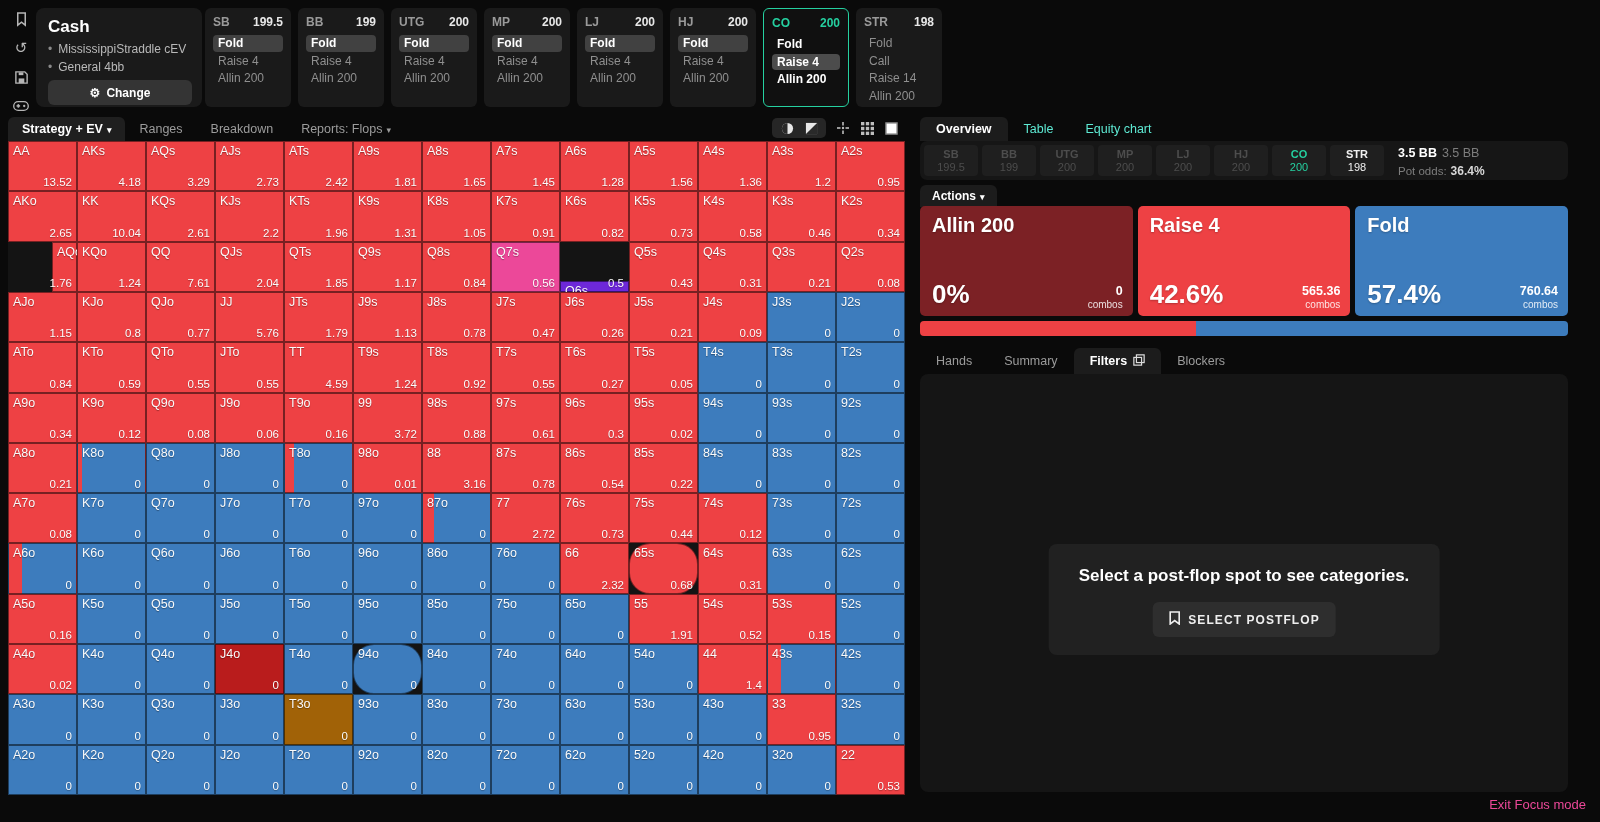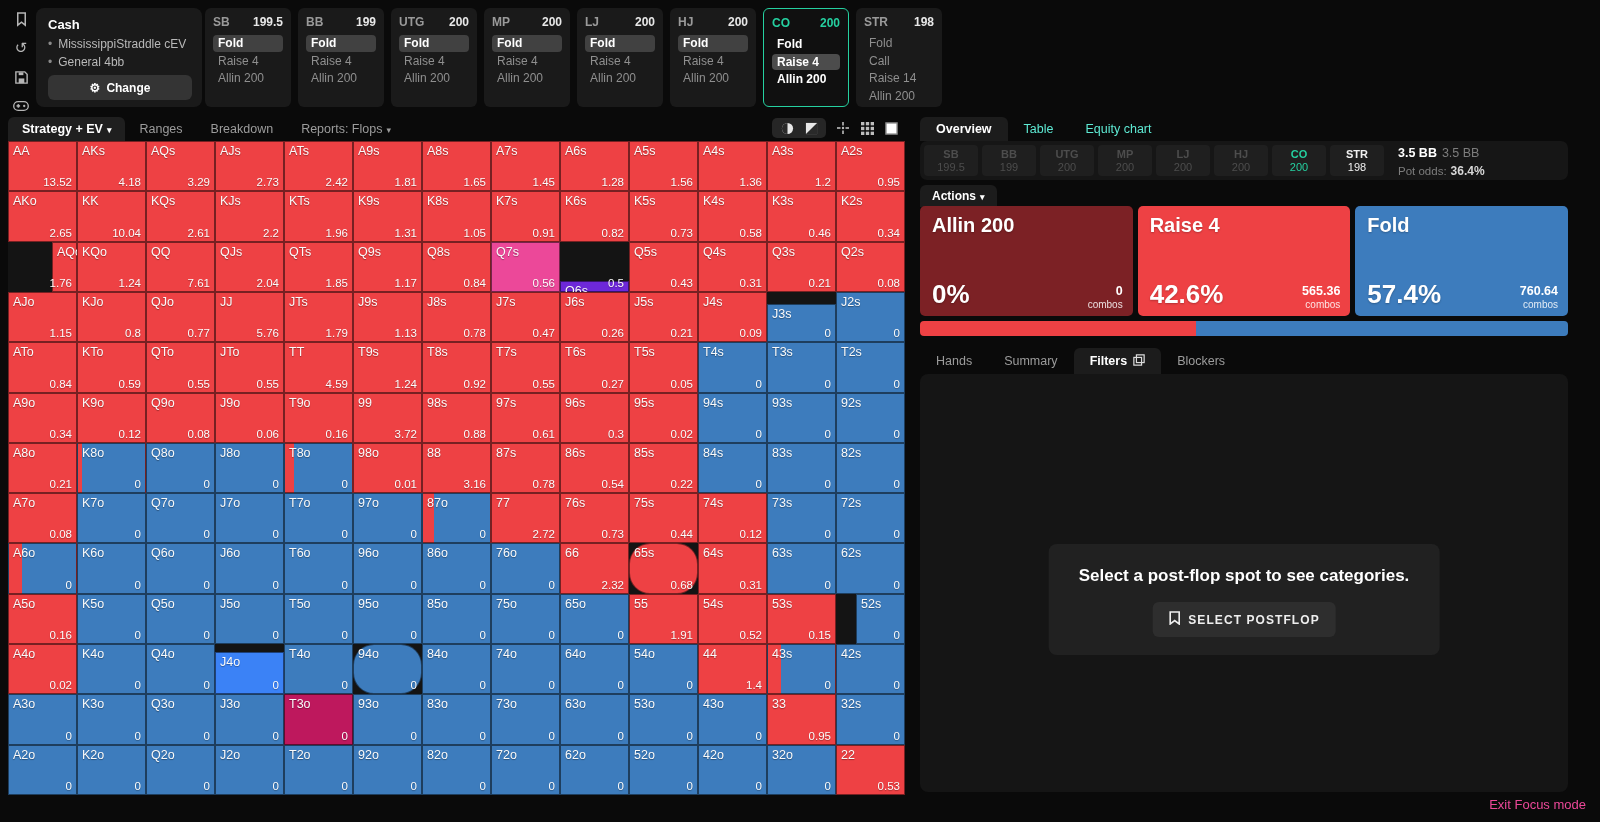--- a/index.html
+++ b/index.html
@@ -5,21 +5,21 @@
   * { margin:0; padding:0; box-sizing:border-box; }
   html,body { width:1600px; height:822px; background:#0a0a0a; font-family:"Liberation Sans", sans-serif; overflow:hidden; color:#ddd; }
   .stage { position:relative; width:1600px; height:822px; background:#0a0a0a; }
 
   
   .rail { position:absolute; left:8px; top:10px; width:26px; display:flex; flex-direction:column; gap:11px; align-items:center; }
   .rail .ric { width:18px; height:18px; display:flex; align-items:center; justify-content:center; color:#b5b5b5; font-size:15px; cursor:pointer; }
 
   
   .cfg { position:absolute; left:36px; top:8px; width:166px; height:99px; background:#1a1a1a; border-radius:8px; padding:9px 10px 8px 12px; }
-  .cfg-title { font-size:13px; font-weight:bold; color:#fff; margin-bottom:5px; }
+  .cfg-title { font-size:17px; font-weight:bold; color:#fff; margin-bottom:5px; }
   .cfg-item { display:flex; gap:6px; font-size:12px; color:#b9b9b9; line-height:1.25; margin-bottom:3px; }
   .cfg-item .dot { color:#8a8a8a; }
   .cfg-btn { margin-top:5px; width:100%; height:25px; background:#343434; border:none; border-radius:6px; color:#fff; font-size:12px; font-weight:bold; font-family:inherit; display:flex; align-items:center; justify-content:center; gap:6px; cursor:pointer; }
 
   
   .panels { position:absolute; left:205px; top:8px; display:flex; gap:7px; }
   .panel { width:86px; height:99px; background:#1a1a1a; border-radius:6px; padding:7px 8px; }
   .panel.active { background:#101010; border:1.5px solid #25d0a0; }
   .p-head { display:flex; justify-content:space-between; font-size:12px; font-weight:bold; margin-bottom:6px; }
   .p-name { color:#9a9a9a; } .p-stack { color:#e8e8e8; }
@@ -455,21 +455,21 @@
                   <span class="v">0.26</span>
       </div>
       <div class="cell" style="background: rgb(238, 65, 68);">
         <span class="h">J5s</span>
                   <span class="v">0.21</span>
       </div>
       <div class="cell" style="background: rgb(238, 65, 68);">
         <span class="h">J4s</span>
                   <span class="v">0.09</span>
       </div>
-      <div class="cell" style="background: rgb(61, 124, 189); margin-top: 12px;">
+      <div class="cell" style="background: rgb(61, 124, 189);">
         <span class="h">J3s</span>
                   <span class="v">0</span>
       </div>
       <div class="cell" style="background: rgb(61, 124, 189);">
         <span class="h">J2s</span>
                   <span class="v">0</span>
       </div>
       <div class="cell" style="background: rgb(238, 65, 68);">
         <span class="h">ATo</span>
                   <span class="v">0.84</span>
@@ -771,37 +771,37 @@
                   <span class="v">1.91</span>
       </div>
       <div class="cell" style="background: rgb(238, 65, 68);">
         <span class="h">54s</span>
                   <span class="v">0.52</span>
       </div>
       <div class="cell" style="background: rgb(238, 65, 68);">
         <span class="h">53s</span>
                   <span class="v">0.15</span>
       </div>
-      <div class="cell" style="background: rgb(61, 124, 189); margin-left: 20px;">
+      <div class="cell" style="background: rgb(61, 124, 189);">
         <span class="h">52s</span>
                   <span class="v">0</span>
       </div>
       <div class="cell" style="background: rgb(238, 65, 68);">
         <span class="h">A4o</span>
                   <span class="v">0.02</span>
       </div>
       <div class="cell" style="background: rgb(61, 124, 189);">
         <span class="h">K4o</span>
                   <span class="v">0</span>
       </div>
       <div class="cell" style="background: rgb(61, 124, 189);">
         <span class="h">Q4o</span>
                   <span class="v">0</span>
       </div>
-      <div class="cell" style="background: #3b82f6; margin-top: 8px;">
+      <div class="cell" style="background: #b91c1c;">
         <span class="h">J4o</span>
                   <span class="v">0</span>
       </div>
       <div class="cell" style="background: rgb(61, 124, 189);">
         <span class="h">T4o</span>
                   <span class="v">0</span>
       </div>
       <div class="cell" style="background: rgb(61, 124, 189); border-radius: 21px;">
         <span class="h">94o</span>
                   <span class="v">0</span>
@@ -843,21 +843,21 @@
                   <span class="v">0</span>
       </div>
       <div class="cell" style="background: rgb(61, 124, 189);">
         <span class="h">Q3o</span>
                   <span class="v">0</span>
       </div>
       <div class="cell" style="background: rgb(61, 124, 189);">
         <span class="h">J3o</span>
                   <span class="v">0</span>
       </div>
-      <div class="cell" style="background: #be185d;">
+      <div class="cell" style="background: #a16207;">
         <span class="h">T3o</span>
                   <span class="v">0</span>
       </div>
       <div class="cell" style="background: rgb(61, 124, 189);">
         <span class="h">93o</span>
                   <span class="v">0</span>
       </div>
       <div class="cell" style="background: rgb(61, 124, 189);">
         <span class="h">83o</span>
                   <span class="v">0</span>

